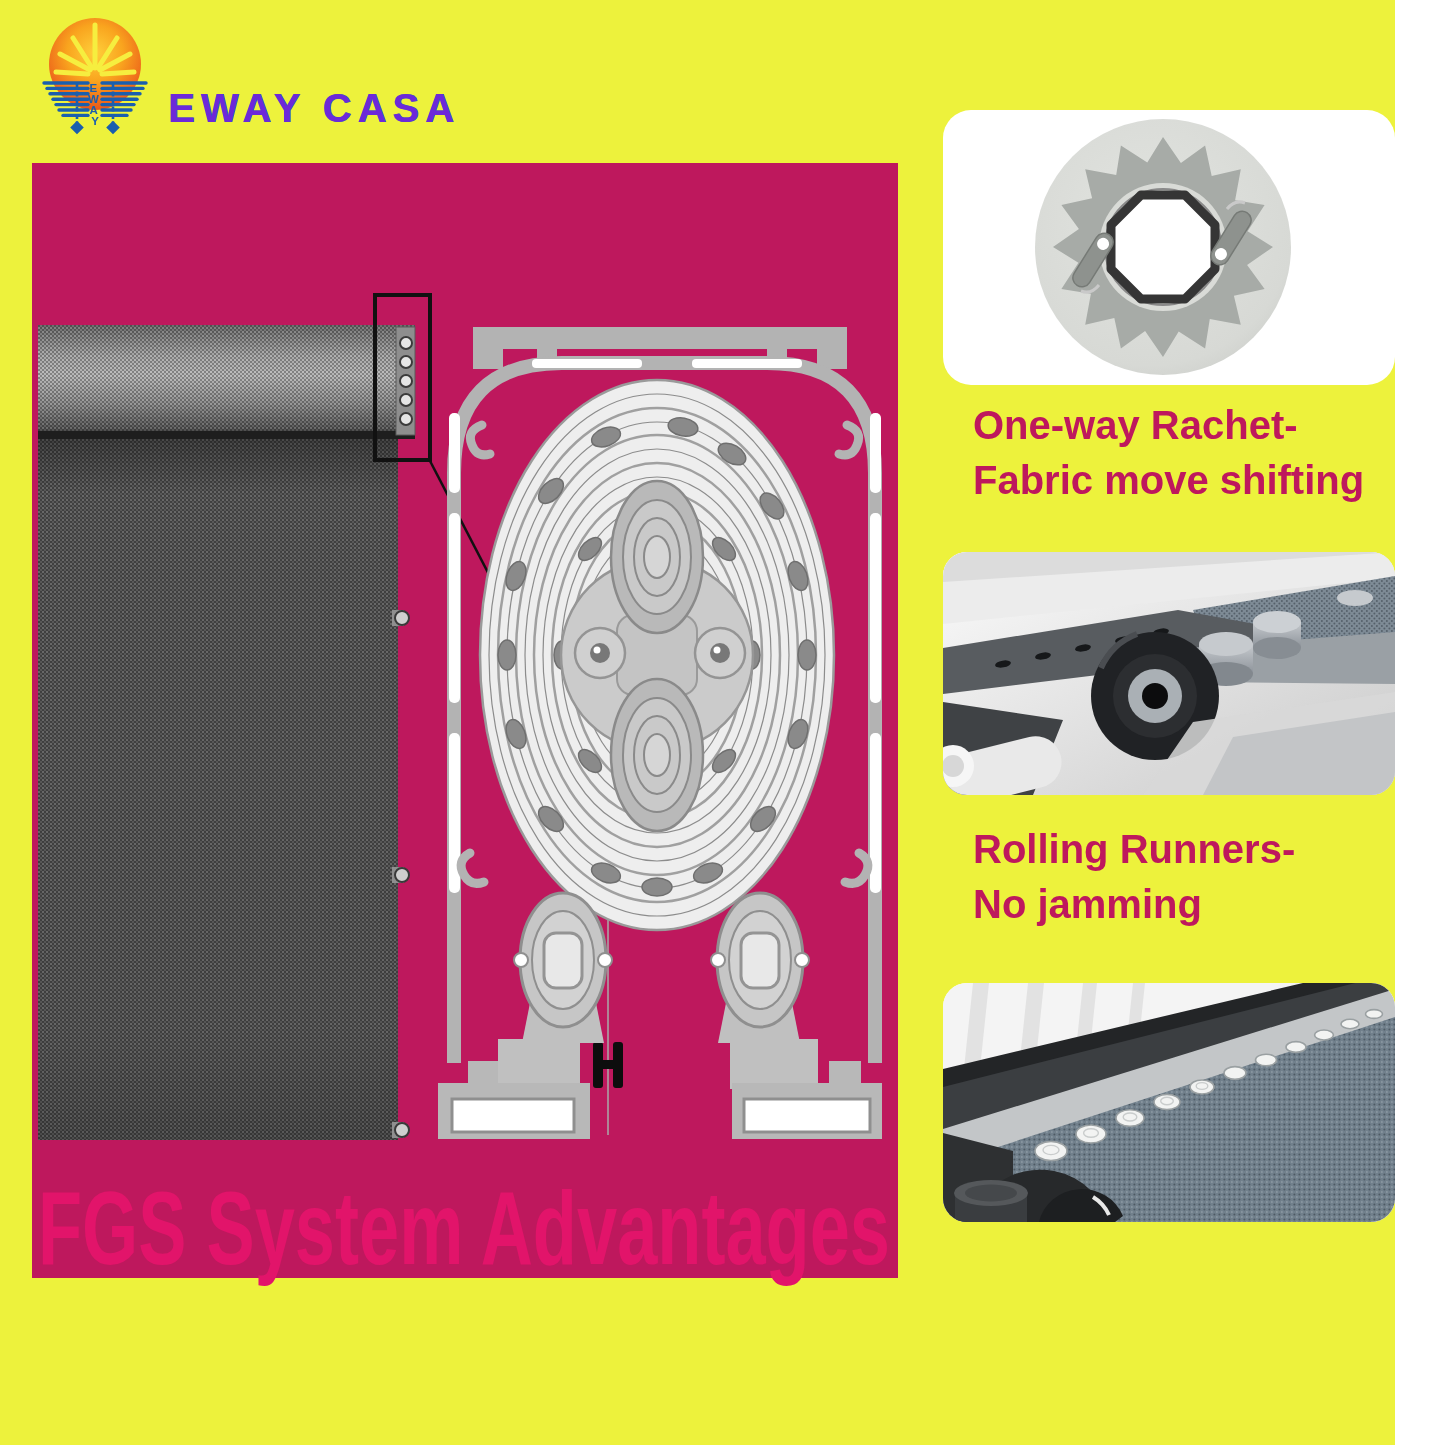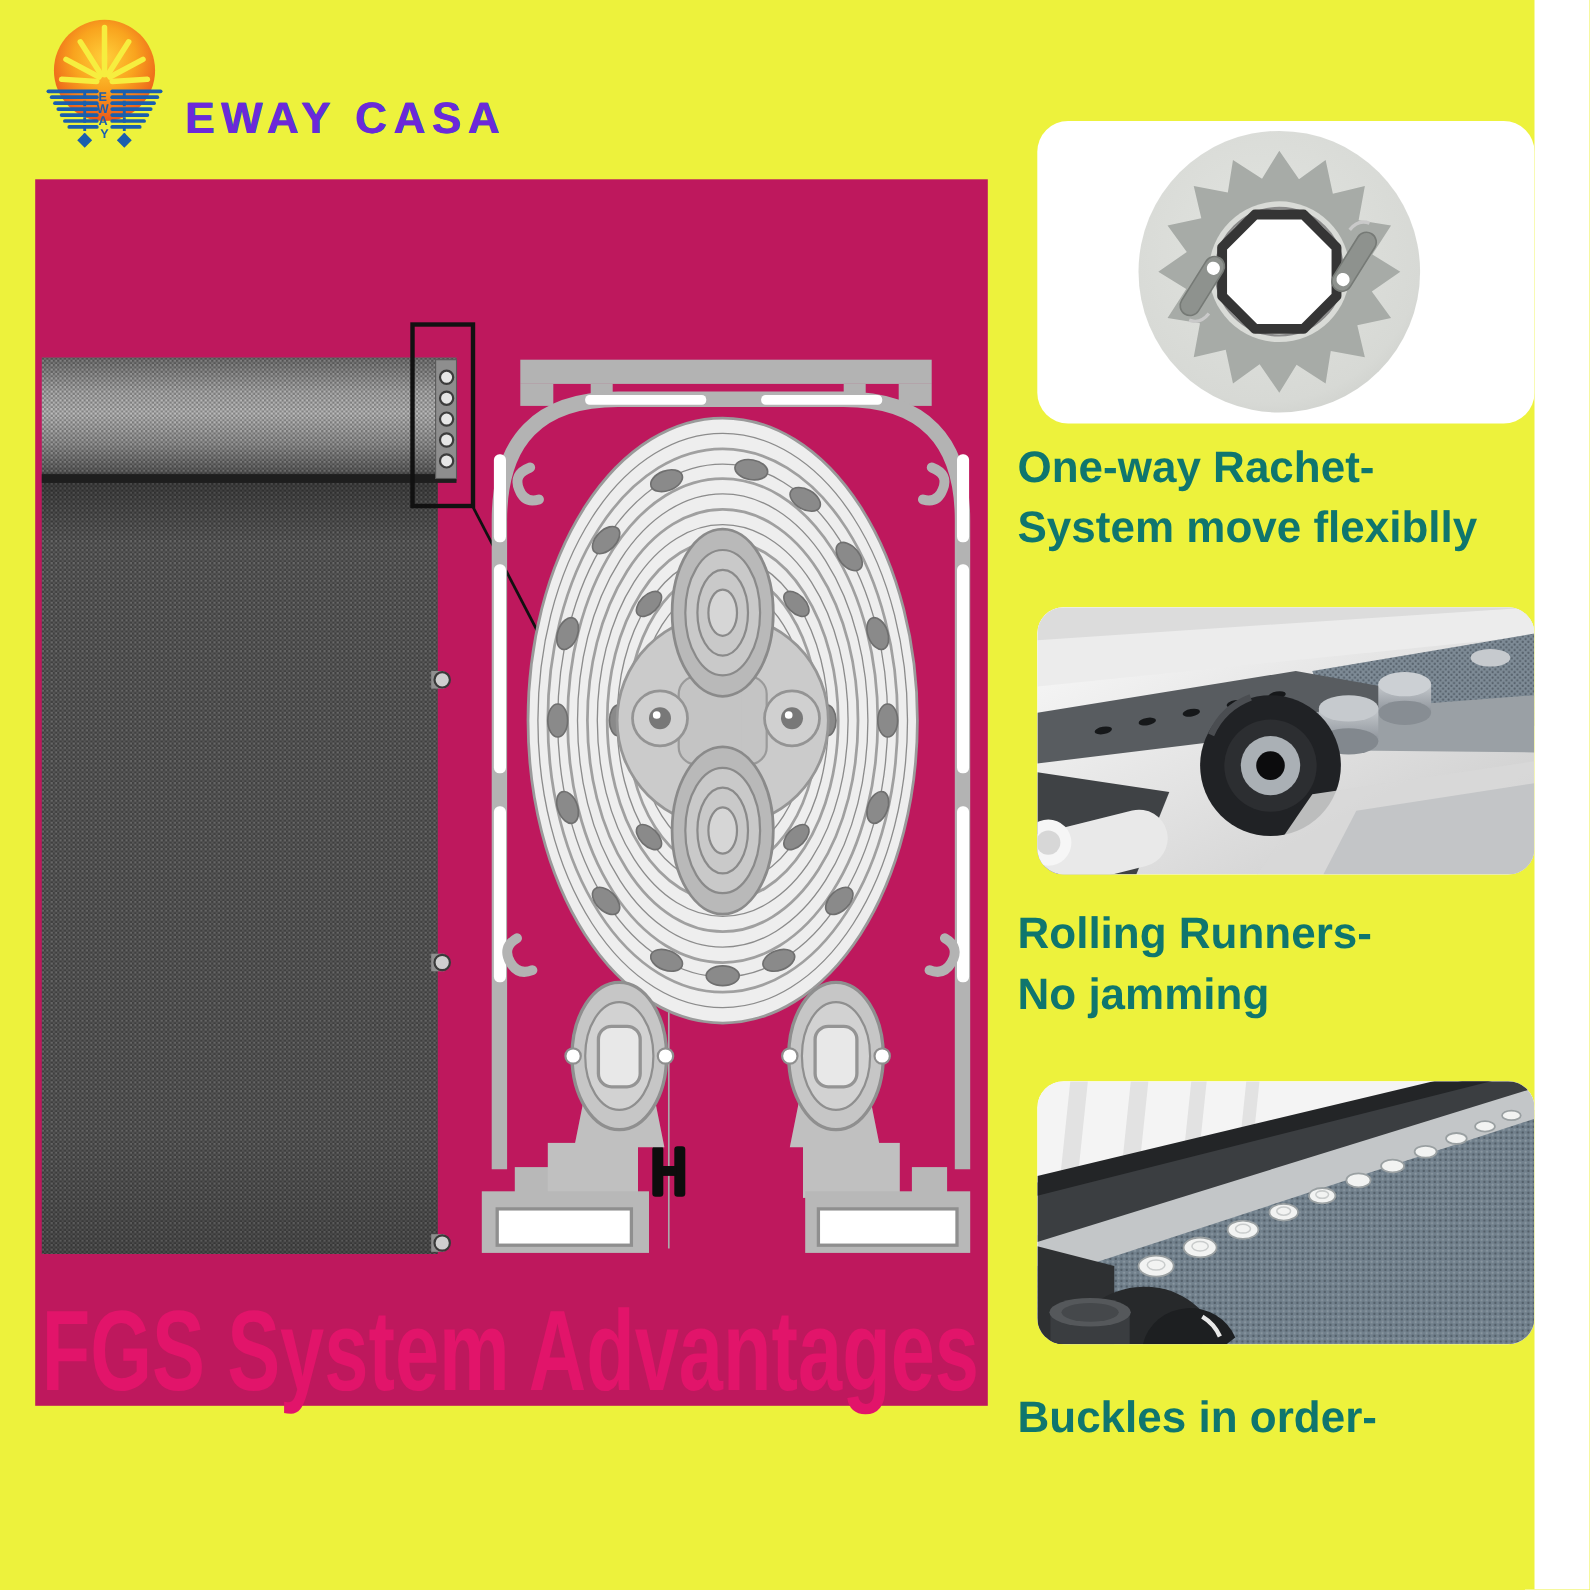--- a/index.html
+++ b/index.html
@@ -26,22 +26,22 @@
   
   .adv-card{
     position:absolute;left:943px;width:452px;background:#ffffff;
     border-radius:28px;overflow:hidden;
   }
   .adv-card svg{display:block;}
   .card-ratchet{top:110px;height:275px;}
   .card-runners{top:552px;height:243px;border-radius:24px;}
   .card-buckles{top:983px;height:239px;border-radius:24px;}
   .caption{
-    position:absolute;left:925px;width:460px;
-    color:#0f766e;font-weight:bold;font-size:40px;line-height:55px;
+    position:absolute;left:973px;width:460px;
+    color:#be185d;font-weight:bold;font-size:40px;line-height:55px;
     white-space:nowrap;
   }
   .caption-1{top:398px;}
   .caption-2{top:822px;}
   .caption-3{top:1262px;}
 </style>
 </head>
 <body>
 
 <div class="page">
@@ -320,21 +320,21 @@
           <rect x="-9" y="-30" width="18" height="60" rx="9" fill="#8e928e" stroke="#767a76" stroke-width="1.5"></rect>
           <circle cy="19" r="6" fill="#ffffff"></circle>
         </g>
         <path d="M64,-38 q8,-10 18,-6" fill="none" stroke="#c9c9c9" stroke-width="3"></path>
         <path d="M-64,38 q-8,10 -18,6" fill="none" stroke="#c9c9c9" stroke-width="3"></path>
       </g>
     </svg>
   </div>
   <div class="caption caption-1">
     <div>One-way Rachet-</div>
-    <div>System move flexiblly</div>
+    <div>Fabric move shifting</div>
   </div>
 
   <div class="adv-card card-runners">
     <svg width="452" height="243" viewBox="0 0 452 243">
       <defs>
         <pattern id="mesh2" width="5" height="5" patternUnits="userSpaceOnUse">
           <rect width="5" height="5" fill="#7e8b96"></rect>
           <circle cx="1.4" cy="1.4" r="1" fill="#55606a"></circle>
           <circle cx="3.9" cy="3.9" r="1" fill="#55606a"></circle>
         </pattern>
@@ -436,16 +436,15 @@
         <path d="M30,239 a68,62 0 0 1 130,-14 L150,239 Z" fill="#27292b"></path>
         <path d="M96,239 a44,42 0 0 1 84,-6 L172,239 Z" fill="#1d1f21"></path>
         <path d="M150,214 a40,40 0 0 1 16,18" fill="none" stroke="#e8e8e8" stroke-width="4"></path>
         <rect x="12" y="210" width="72" height="29" fill="#3a3d40"></rect>
         <ellipse cx="48" cy="210" rx="37" ry="13" fill="#55585b"></ellipse>
         <ellipse cx="48" cy="210" rx="26" ry="8.5" fill="#45484b"></ellipse>
       </g>
     </svg>
   </div>
   <div class="caption caption-3">
-    <div>Buckles in order-</div>
   </div>
 
 </div>
 
 </body></html>

